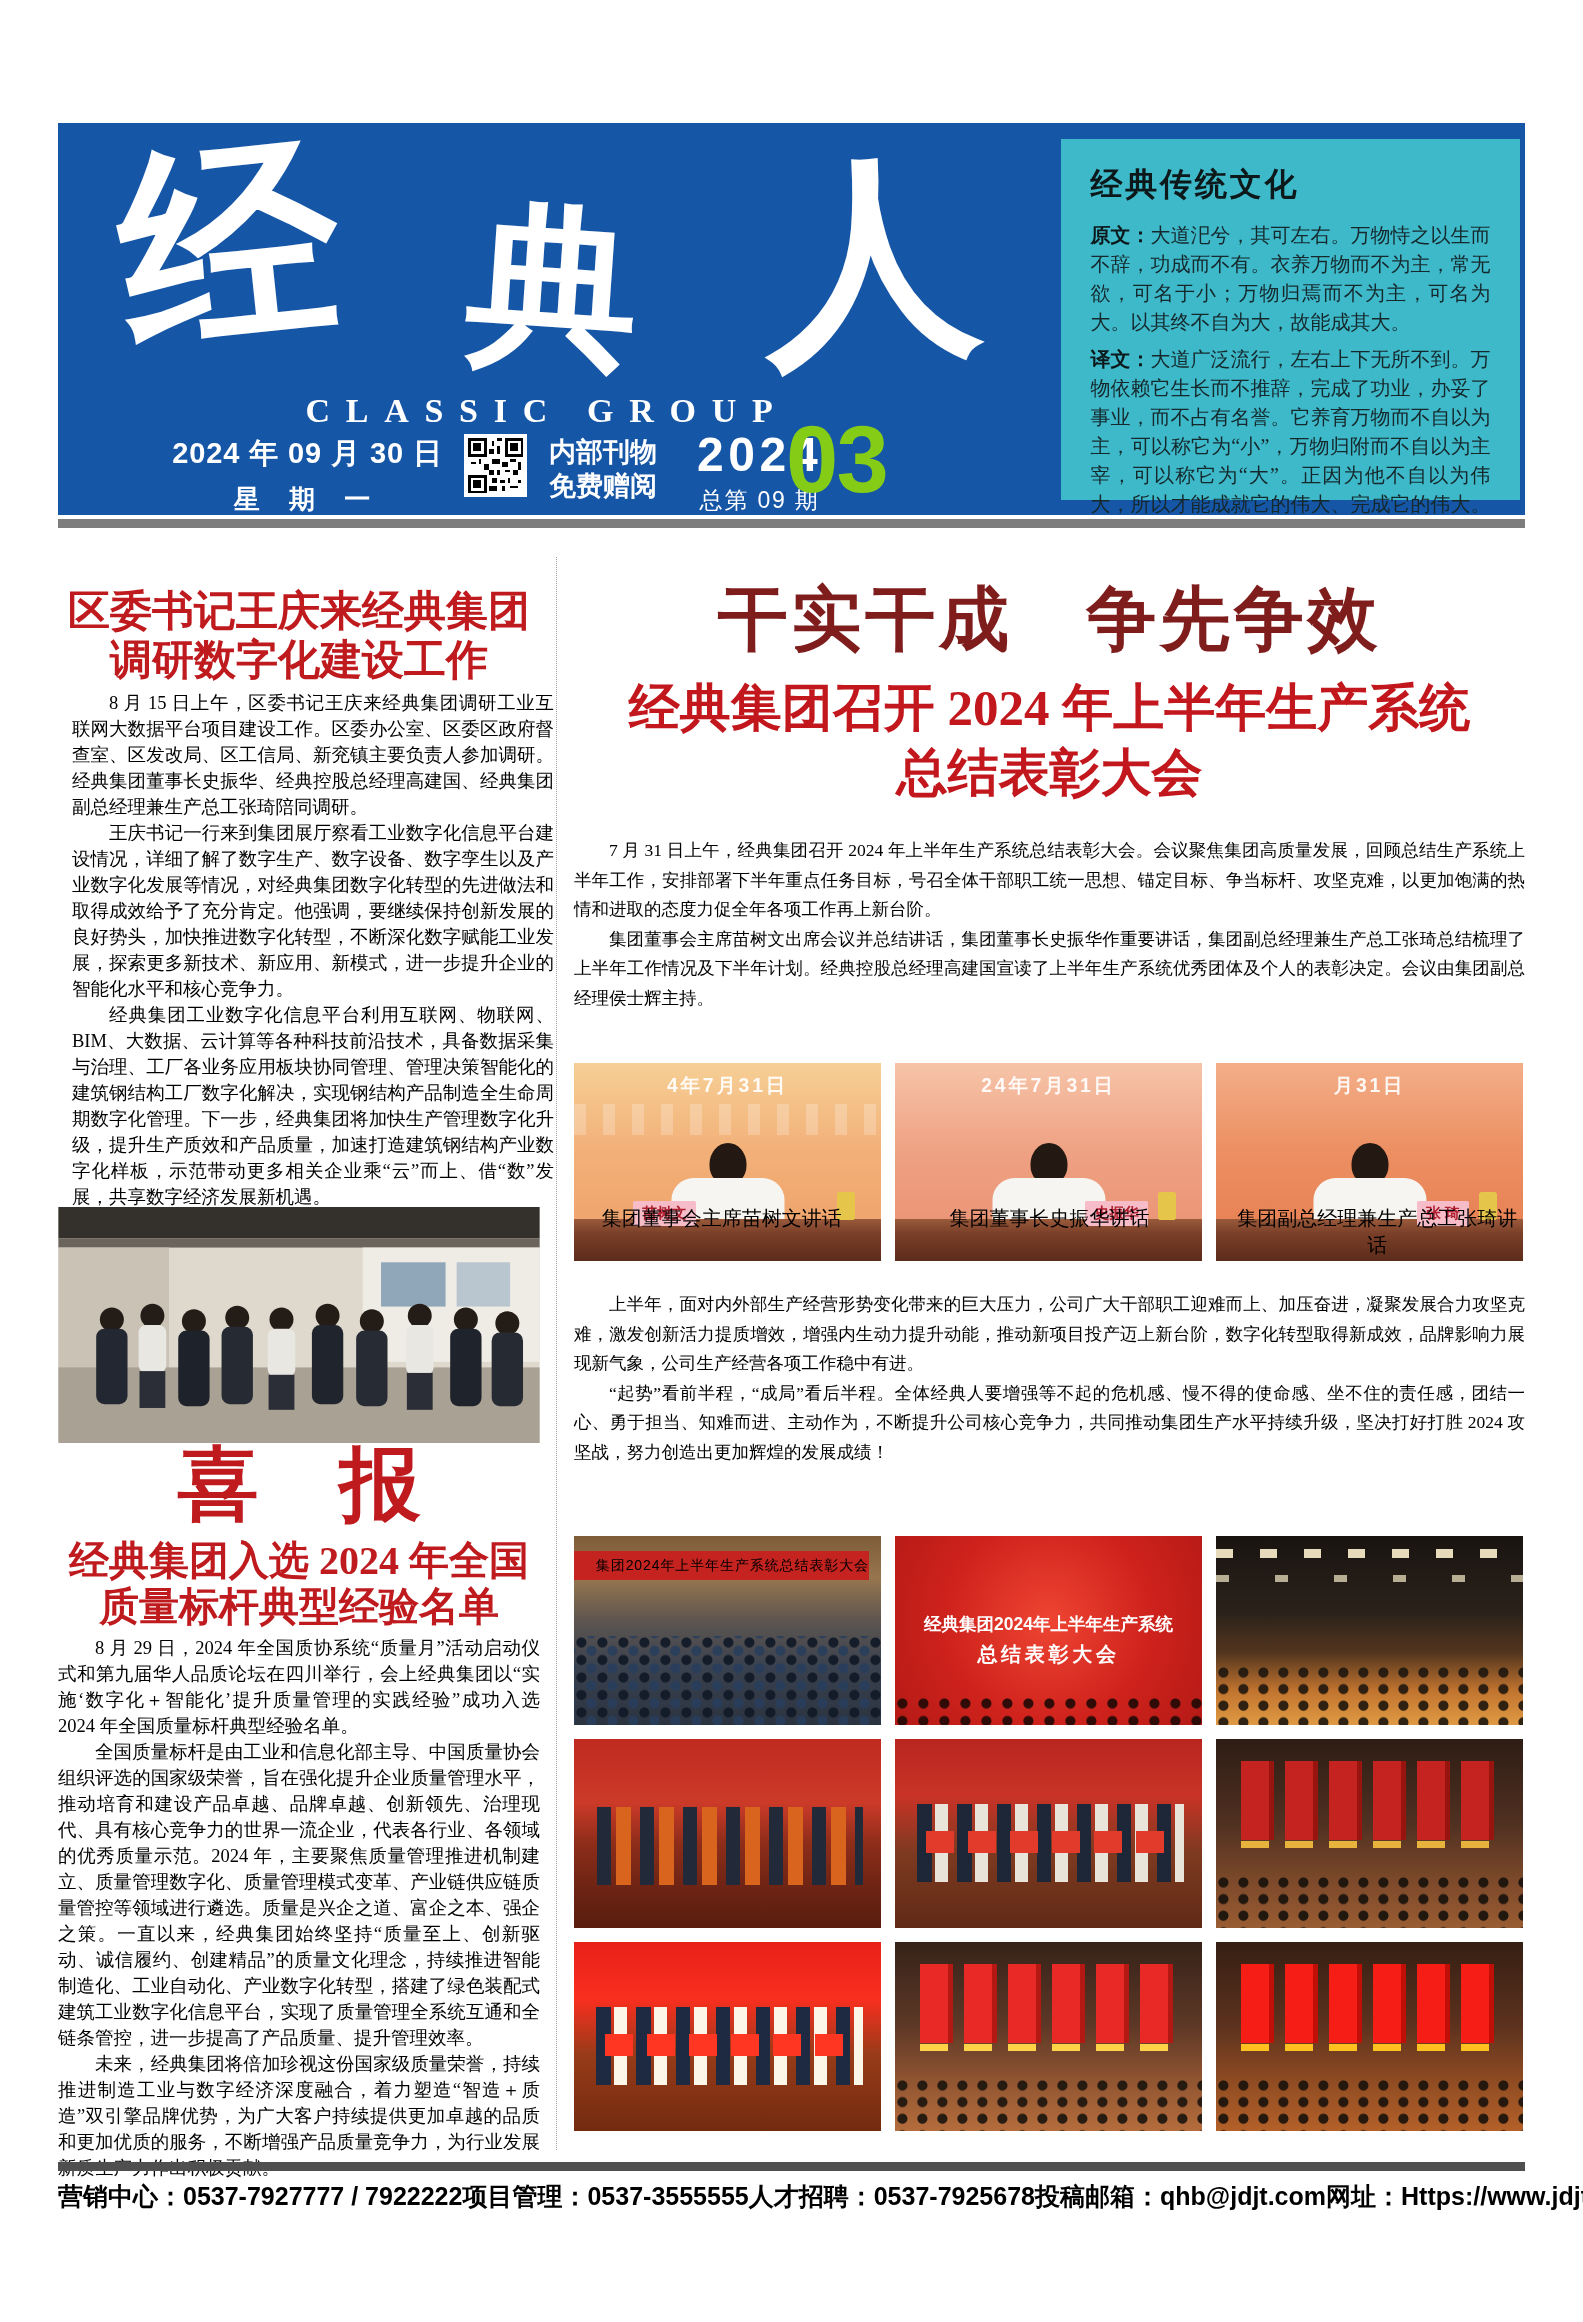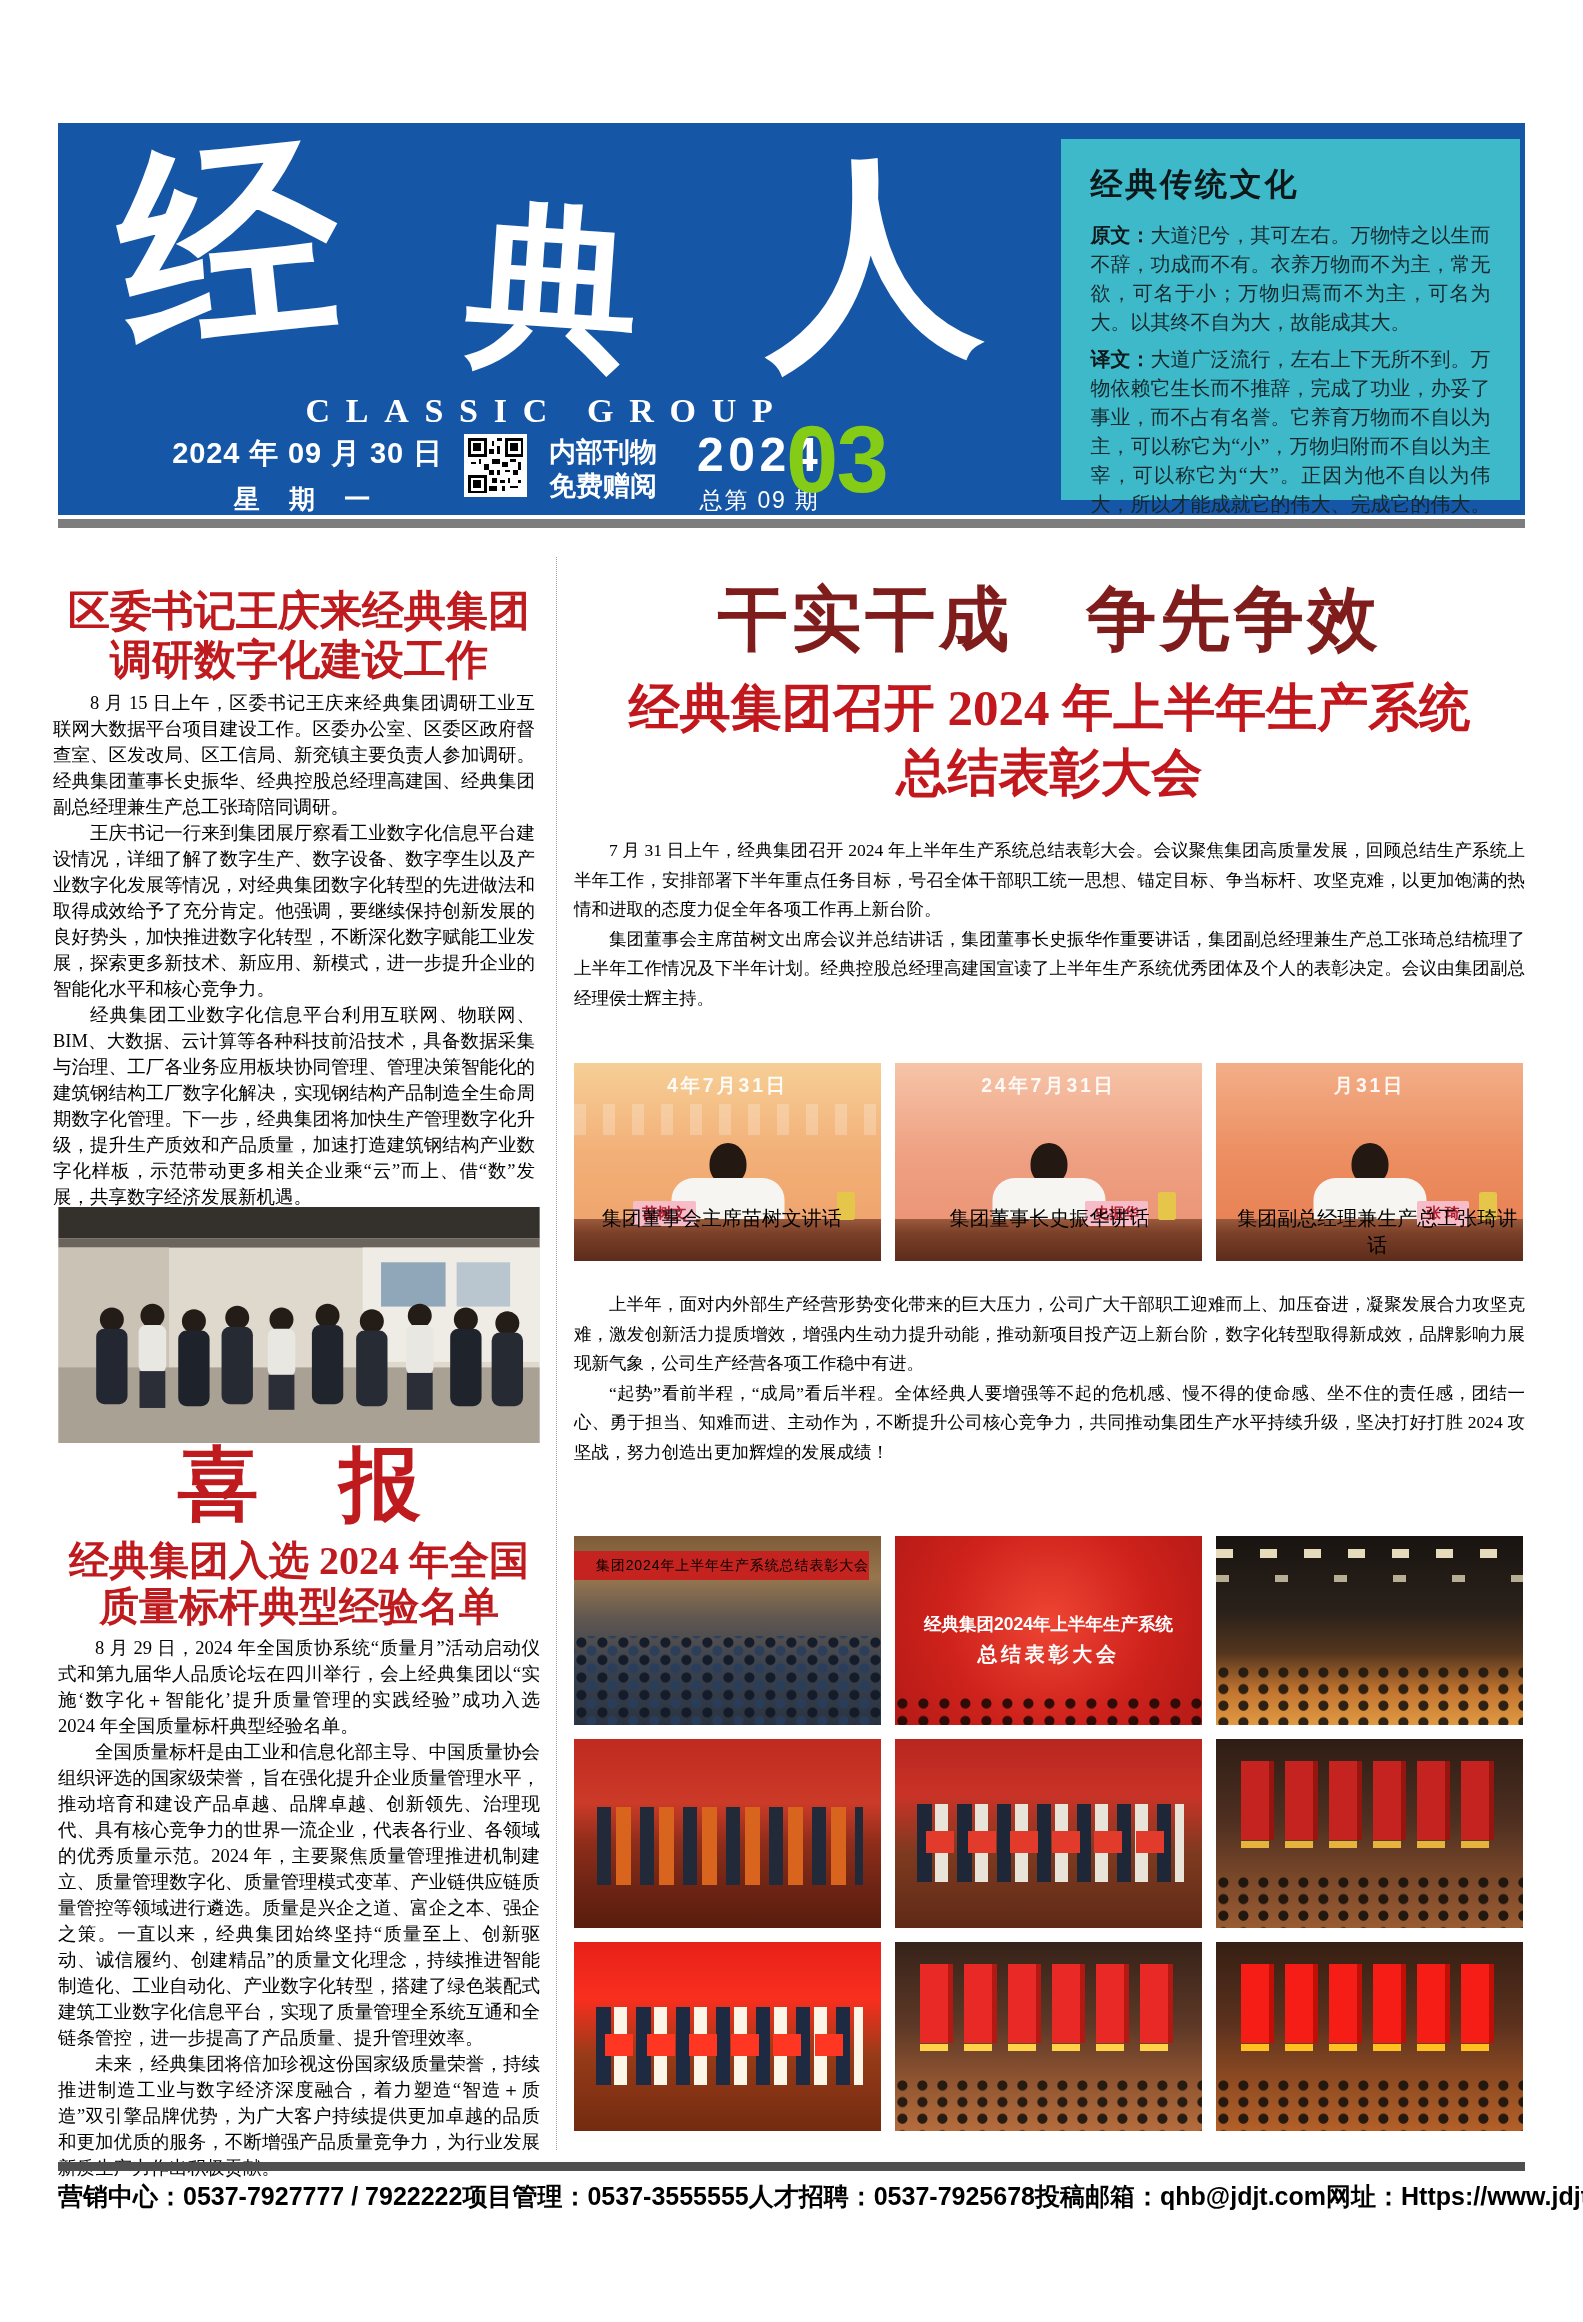--- a/index.html
+++ b/index.html
@@ -37,21 +37,21 @@
   .culture .lbl{font-weight:bold;color:#0c181a}
 
   .header-rule{position:absolute;left:58px;top:519px;width:1467px;height:9.2px;background:#7d7d7d}
   .col-divider{position:absolute;left:556px;top:557px;height:1593px;width:0;border-left:1.8px dotted #9f9f9f}
 
   
   .a1-title{position:absolute;left:58px;top:587px;width:482px;text-align:center;
             font-size:42px;font-weight:bold;color:#bf1a1e;line-height:49px}
   .body-l{font-size:18.5px;line-height:26px;text-align:justify;color:#000}
   .body-l p{margin:0;text-indent:2em}
-  .a1-body{position:absolute;left:53px;top:690px;width:482px}
+  .a1-body{position:absolute;left:72px;top:690px;width:482px}
   .photo-visit{position:absolute;left:58px;top:1207px;width:482px;height:236px;overflow:hidden}
   .a2-title{position:absolute;left:58px;top:1445px;width:482px;text-align:center;
             font-size:81px;font-weight:bold;color:#bf1a1e;line-height:1}
   .a2-sub{position:absolute;left:58px;top:1538px;width:482px;text-align:center;
           font-size:40px;font-weight:bold;color:#bf1a1e;line-height:46px}
   .a2-body{position:absolute;left:58px;top:1635px;width:482px}
 
   
   .r-headline{position:absolute;left:574px;top:585px;width:951px;text-align:center;
               font-size:70px;font-weight:bold;color:#7f1d1d;letter-spacing:3.7px;line-height:1}

